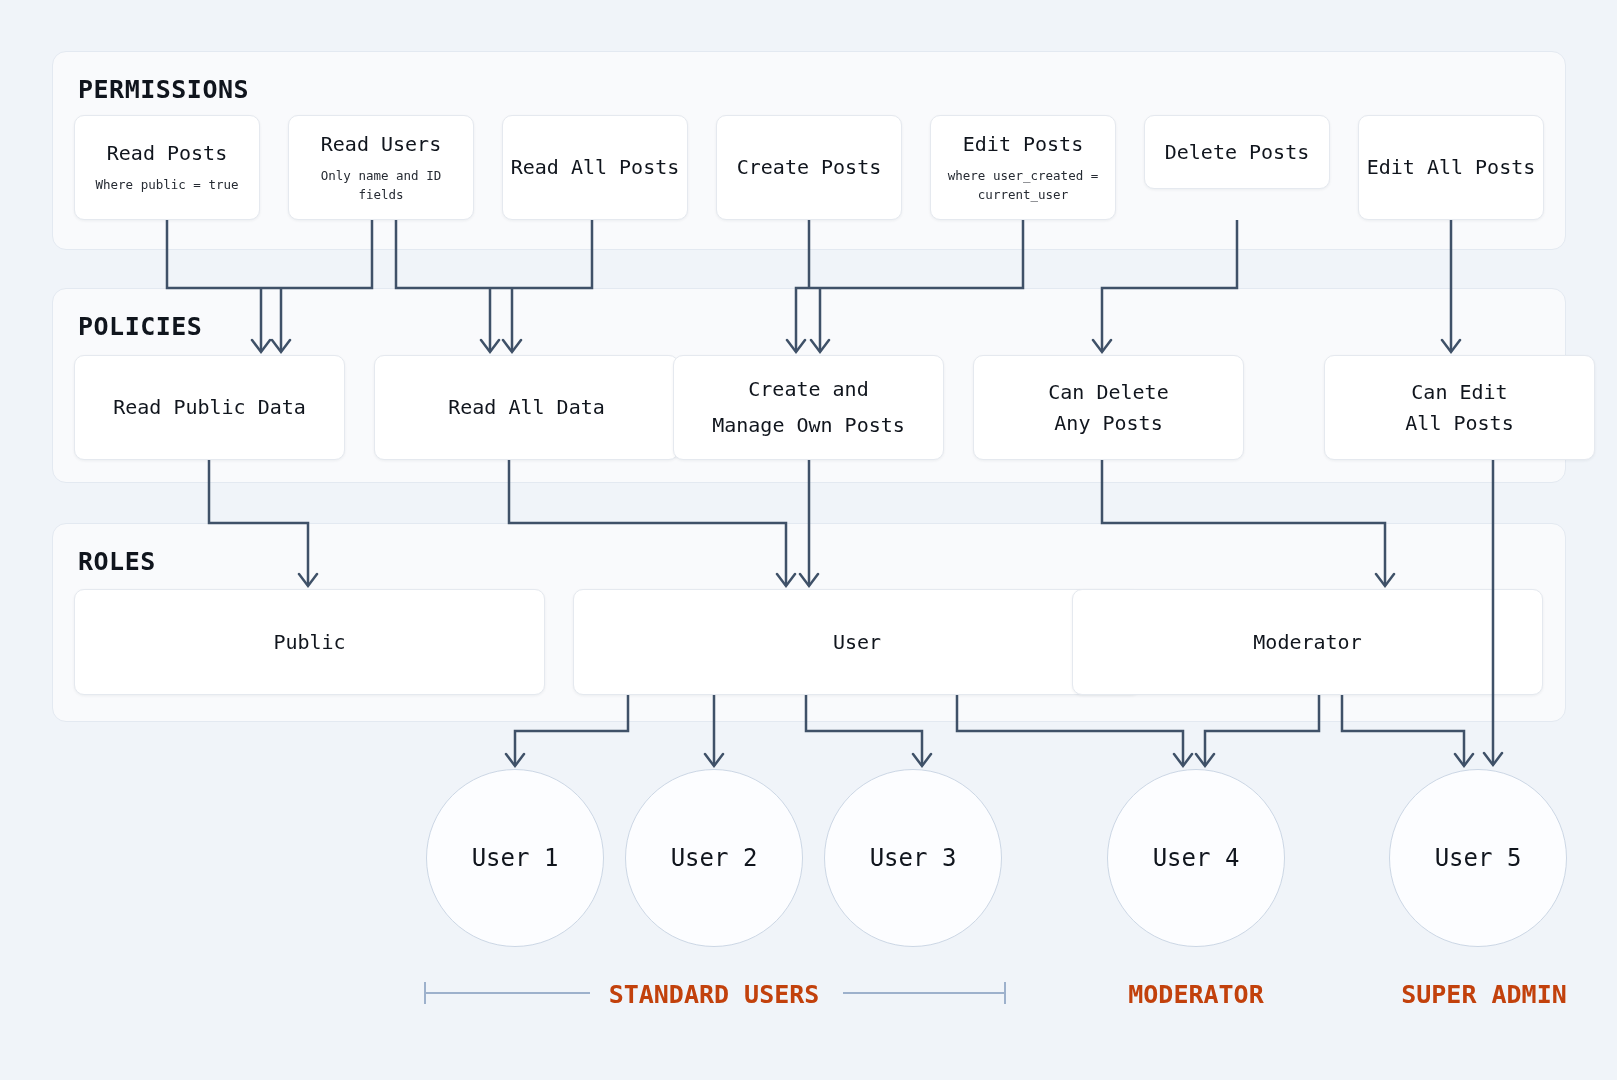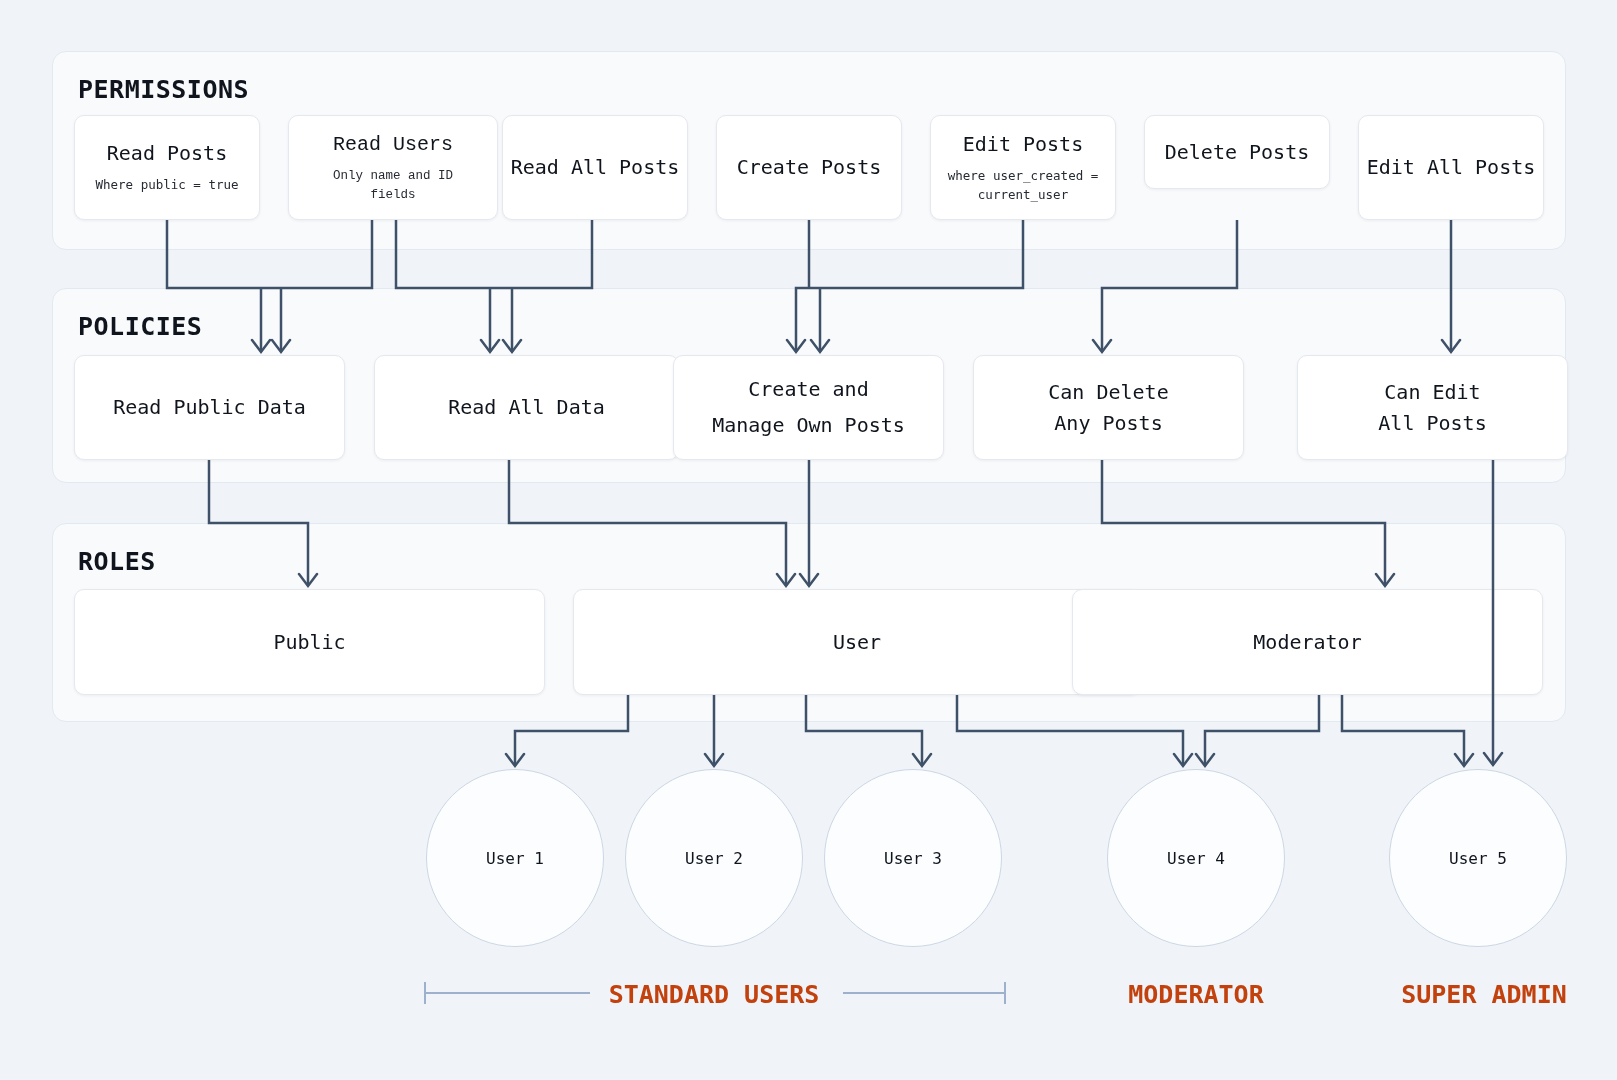--- a/index.html
+++ b/index.html
@@ -40,21 +40,21 @@
   }
   .node-title{font-size:20px;line-height:1.35;color:var(--ink);}
   .node-sub{font-size:12.5px;line-height:1.5;color:#262b33;max-width:172px;}
   .edges-svg{position:absolute;left:0;top:0;pointer-events:none;}
   .edges-svg path{stroke:var(--arrow);stroke-width:2.5;fill:none;}
   .edge-tips{stroke-linecap:round;}
   .user-circle{
     position:absolute;width:178px;height:178px;border-radius:50%;
     background:#fcfdff;border:1px solid #ccd7e5;
     display:flex;align-items:center;justify-content:center;
-    font-size:16px;color:var(--ink);
+    font-size:24px;color:var(--ink);
   }
   .group-label{
     position:absolute;transform:translateX(-50%);
     font-size:25px;font-weight:bold;color:#c2410c;white-space:nowrap;
   }
   .bracket-line{position:absolute;height:2px;background:var(--bracket);}
   .bracket-tick{position:absolute;width:2px;height:22px;background:var(--bracket);}
 </style>
 </head>
 <body>
@@ -70,21 +70,21 @@
   </section>
 
   <section class="panel" style="top:523px;height:199px;">
     <h2 class="panel-heading">ROLES</h2>
   </section>
 
   <div class="node" style="left:74px;top:115px;width:186px;height:105px;">
     <div class="node-title">Read Posts</div>
     <div class="node-sub">Where public = true</div>
   </div>
-  <div class="node" style="left:288px;top:115px;width:210px;height:105px;font-family:Liberation Mono, monospace;">
+  <div class="node" style="left:288px;top:115px;width:186px;height:105px;">
     <div class="node-title">Read Users</div>
     <div class="node-sub">Only name and ID fields</div>
   </div>
   <div class="node" style="left:502px;top:115px;width:186px;height:105px;">
     <div class="node-title">Read All Posts</div>
   </div>
   <div class="node" style="left:716px;top:115px;width:186px;height:105px;">
     <div class="node-title">Create Posts</div>
   </div>
   <div class="node" style="left:930px;top:115px;width:186px;height:105px;">
@@ -105,21 +105,21 @@
     <div class="node-title">Read All Data</div>
   </div>
   <div class="node" style="left:673px;top:355px;width:271px;height:105px;">
     <div class="node-title">Create and</div>
     <div class="node-title">Manage Own Posts</div>
   </div>
   <div class="node" style="left:973px;top:355px;width:271px;height:105px;gap:4px;">
     <div class="node-title">Can Delete</div>
     <div class="node-title">Any Posts</div>
   </div>
-  <div class="node" style="left:1297px;top:355px;width:271px;height:105px;gap:4px;">
+  <div class="node" style="left:1324px;top:355px;width:271px;height:105px;gap:4px;">
     <div class="node-title">Can Edit</div>
     <div class="node-title">All Posts</div>
   </div>
 
   <div class="node" style="left:74px;top:589px;width:471px;height:106px;">
     <div class="node-title">Public</div>
   </div>
   <div class="node" style="left:573px;top:589px;width:568px;height:106px;">
     <div class="node-title">User</div>
   </div>

